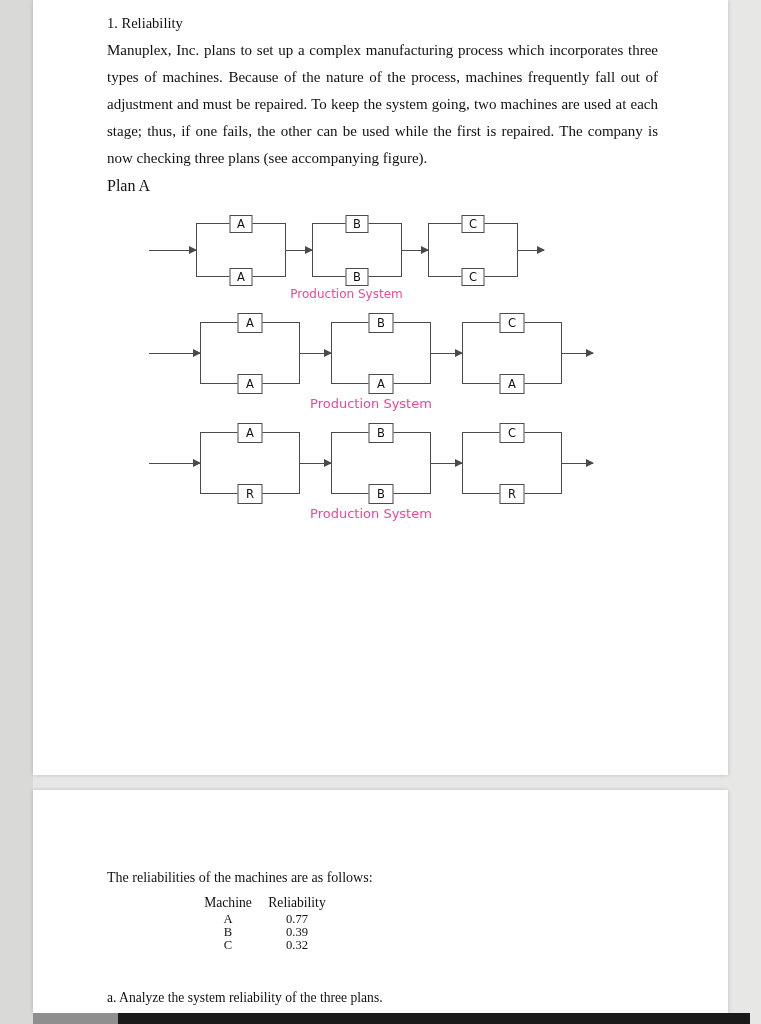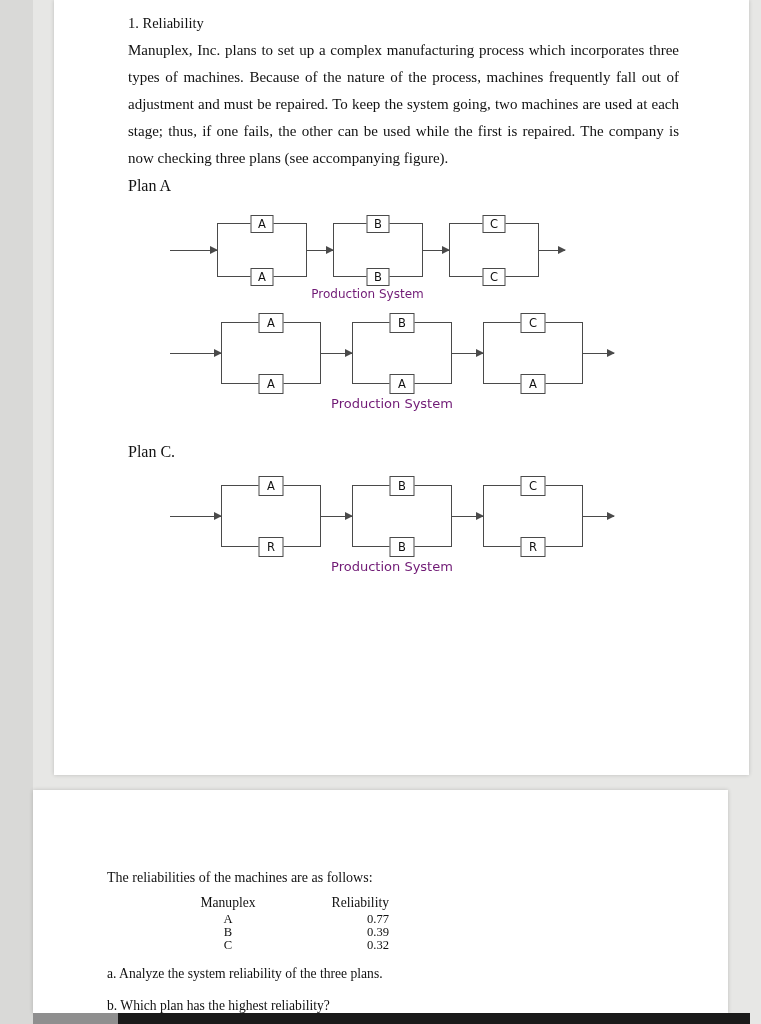--- a/index.html
+++ b/index.html
@@ -12,21 +12,21 @@
     overflow:hidden;
   }
   .left-gutter {
     position:absolute; left:0; top:0; width:33px; height:1024px;
     background:#d9d9d7;
   }
   .page {
     position:absolute; left:33px; width:695px; background:#ffffff;
     box-shadow:0 0 4px rgba(0,0,0,0.18);
   }
-  .page1 { top:0; height:775px;margin-left:21px; }
+  .page1 { top:0; height:775px; }
   .page2 { top:790px; height:223px; }
   .content { padding:10px 70px 0 74px; }
   .doc-title { font-size:14.5px; font-weight:normal; line-height:27px; }
   .para {
     font-size:15px; line-height:27px; text-align:justify;
   }
   .plan-label { font-size:16px; line-height:27px; }
   .plan-label.spaced { margin-top:26px; }
 
   
@@ -46,43 +46,43 @@
   .mbox.bottom { bottom:-9.5px; }
   .arrow { position:relative; width:26px; height:0; border-top:1px solid #4a4a4a; }
   .arrow.lead { width:47px; }
   .arrow::after {
     content:""; position:absolute; right:-1px; top:-5px; width:0; height:0;
     border-top:4.5px solid transparent; border-bottom:4.5px solid transparent;
     border-left:8px solid #4a4a4a;
   }
   .caption {
     margin-top:10px; text-align:center;
-    font-family:"DejaVu Sans", sans-serif; font-size:12px; color:#701a75;
+    font-family:"DejaVu Sans", sans-serif; font-size:12px; color:#ec4899;
   }
   
   .diagram-wrap.lg { margin-top:20px; }
   .lg .stage { width:100px; height:62px; }
   .lg .mbox { width:25px; height:20px; top:auto; }
   .lg .mbox.top { top:-10.5px; }
   .lg .mbox.bottom { bottom:-10.5px; }
   .lg .arrow { width:31px; }
   .lg .arrow.lead { width:51px; }
   .lg .caption { font-size:13px; margin-top:12px; }
 
   
   .page2 .content { padding-top:74px; }
   .intro { font-size:14px; line-height:27px; }
   .rel-table { margin-left:88px; margin-top:1px; }
   .rel-row { display:flex; }
   .rel-col1 { width:66px; text-align:center; }
-  .rel-col2 { width:72px; text-align:right; margin-left:56px; }
+  .rel-col2 { width:72px; text-align:center; }
   .rel-head { font-size:13.6px; line-height:21px; }
   .rel-body .rel-row { font-size:12.6px; line-height:13px; }
   .question { font-size:13.6px; line-height:27px; }
-  .question.qa { margin-top:8px; }
+  .question.qa { margin-top:32px; }
   .question.qb { margin-top:5px; }
 
   .bottom-bar {
     position:absolute; left:33px; top:1013px; width:717px; height:11px;
     background:#1a1a1a;
   }
   .bottom-bar .seg {
     position:absolute; left:0; top:0; width:85px; height:11px; background:#8f8f8f;
   }
 </style>
@@ -134,21 +134,20 @@
           <div class="arrow"></div>
           <div class="stage">
             <div class="mbox top">C</div>
             <div class="mbox bottom">A</div>
           </div>
           <div class="arrow"></div>
         </div>
       <div class="caption">Production System</div>
     </div>
 
-    <div class="plan-label spaced">Plan C.</div>
     <div class="diagram-wrap lg">
       <div class="rbd">
           <div class="arrow lead"></div>
           <div class="stage">
             <div class="mbox top">A</div>
             <div class="mbox bottom">R</div>
           </div>
           <div class="arrow"></div>
           <div class="stage">
             <div class="mbox top">B</div>
@@ -165,21 +164,21 @@
     </div>
   </div>
 </div>
 
 <div class="page page2">
   <div class="content">
     <div class="intro">The reliabilities of the machines are as follows:</div>
 
     <div class="rel-table">
       <div class="rel-row rel-head">
-        <span class="rel-col1">Manuplex</span>
+        <span class="rel-col1">Machine</span>
         <span class="rel-col2">Reliability</span>
       </div>
       <div class="rel-body">
         <div class="rel-row">
           <span class="rel-col1">A</span>
           <span class="rel-col2">0.77</span>
         </div>
         <div class="rel-row">
           <span class="rel-col1">B</span>
           <span class="rel-col2">0.39</span>

